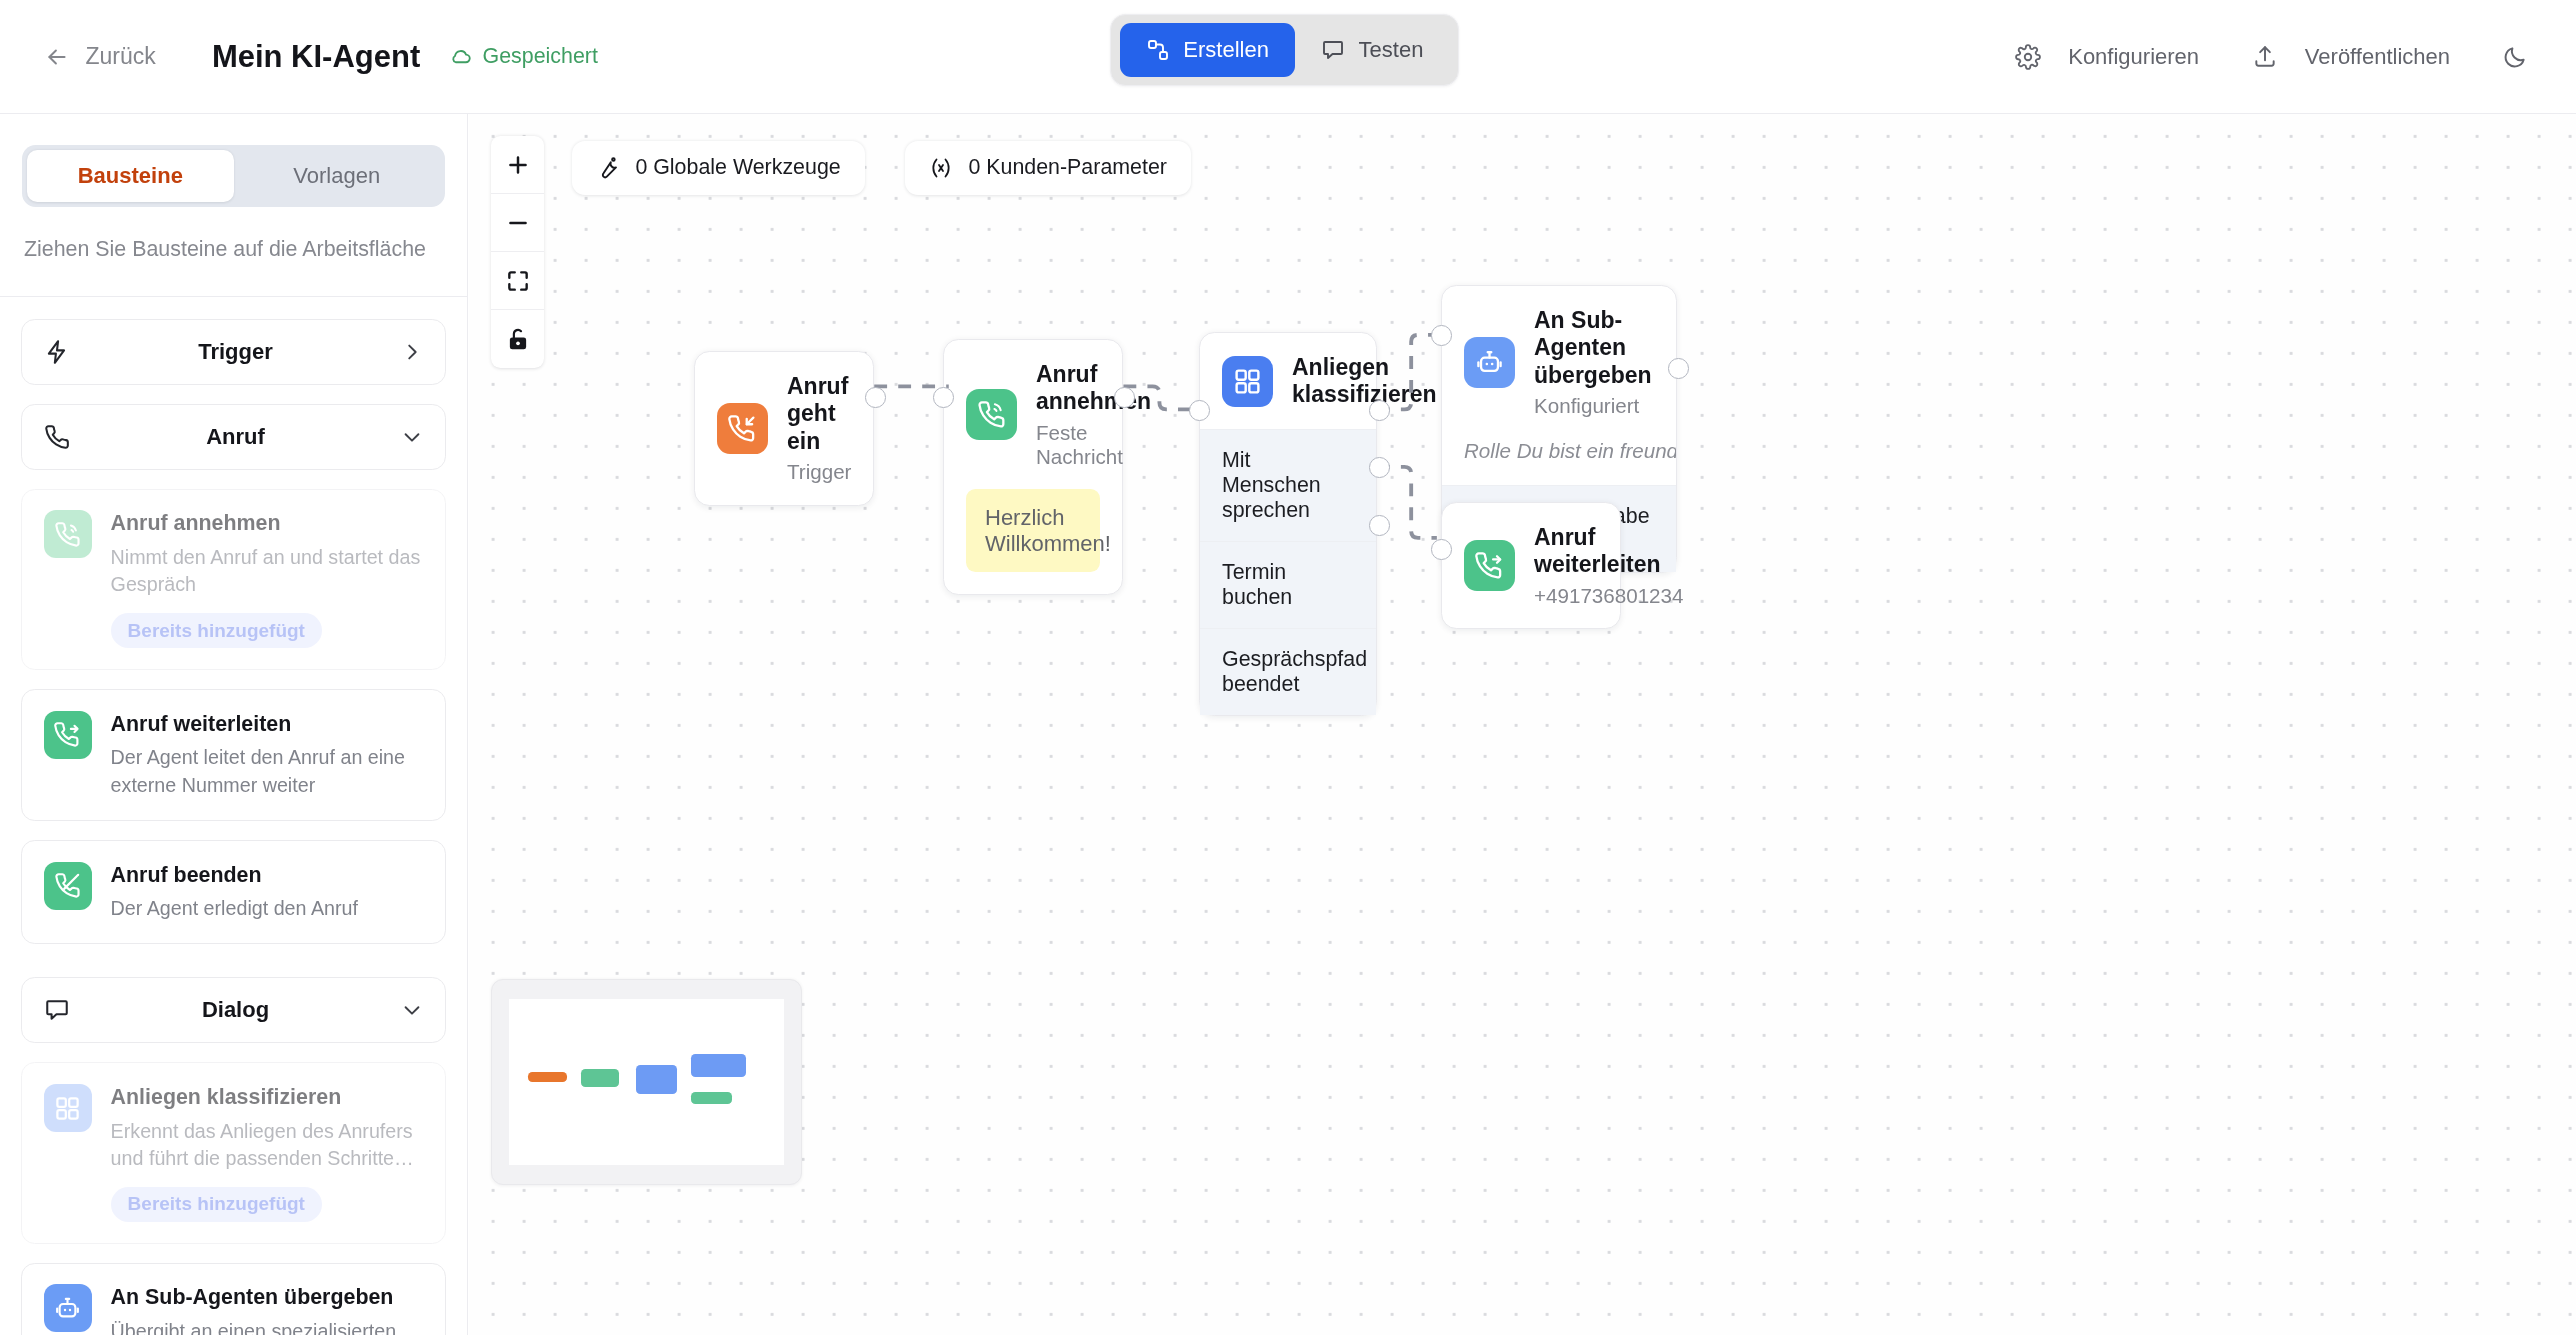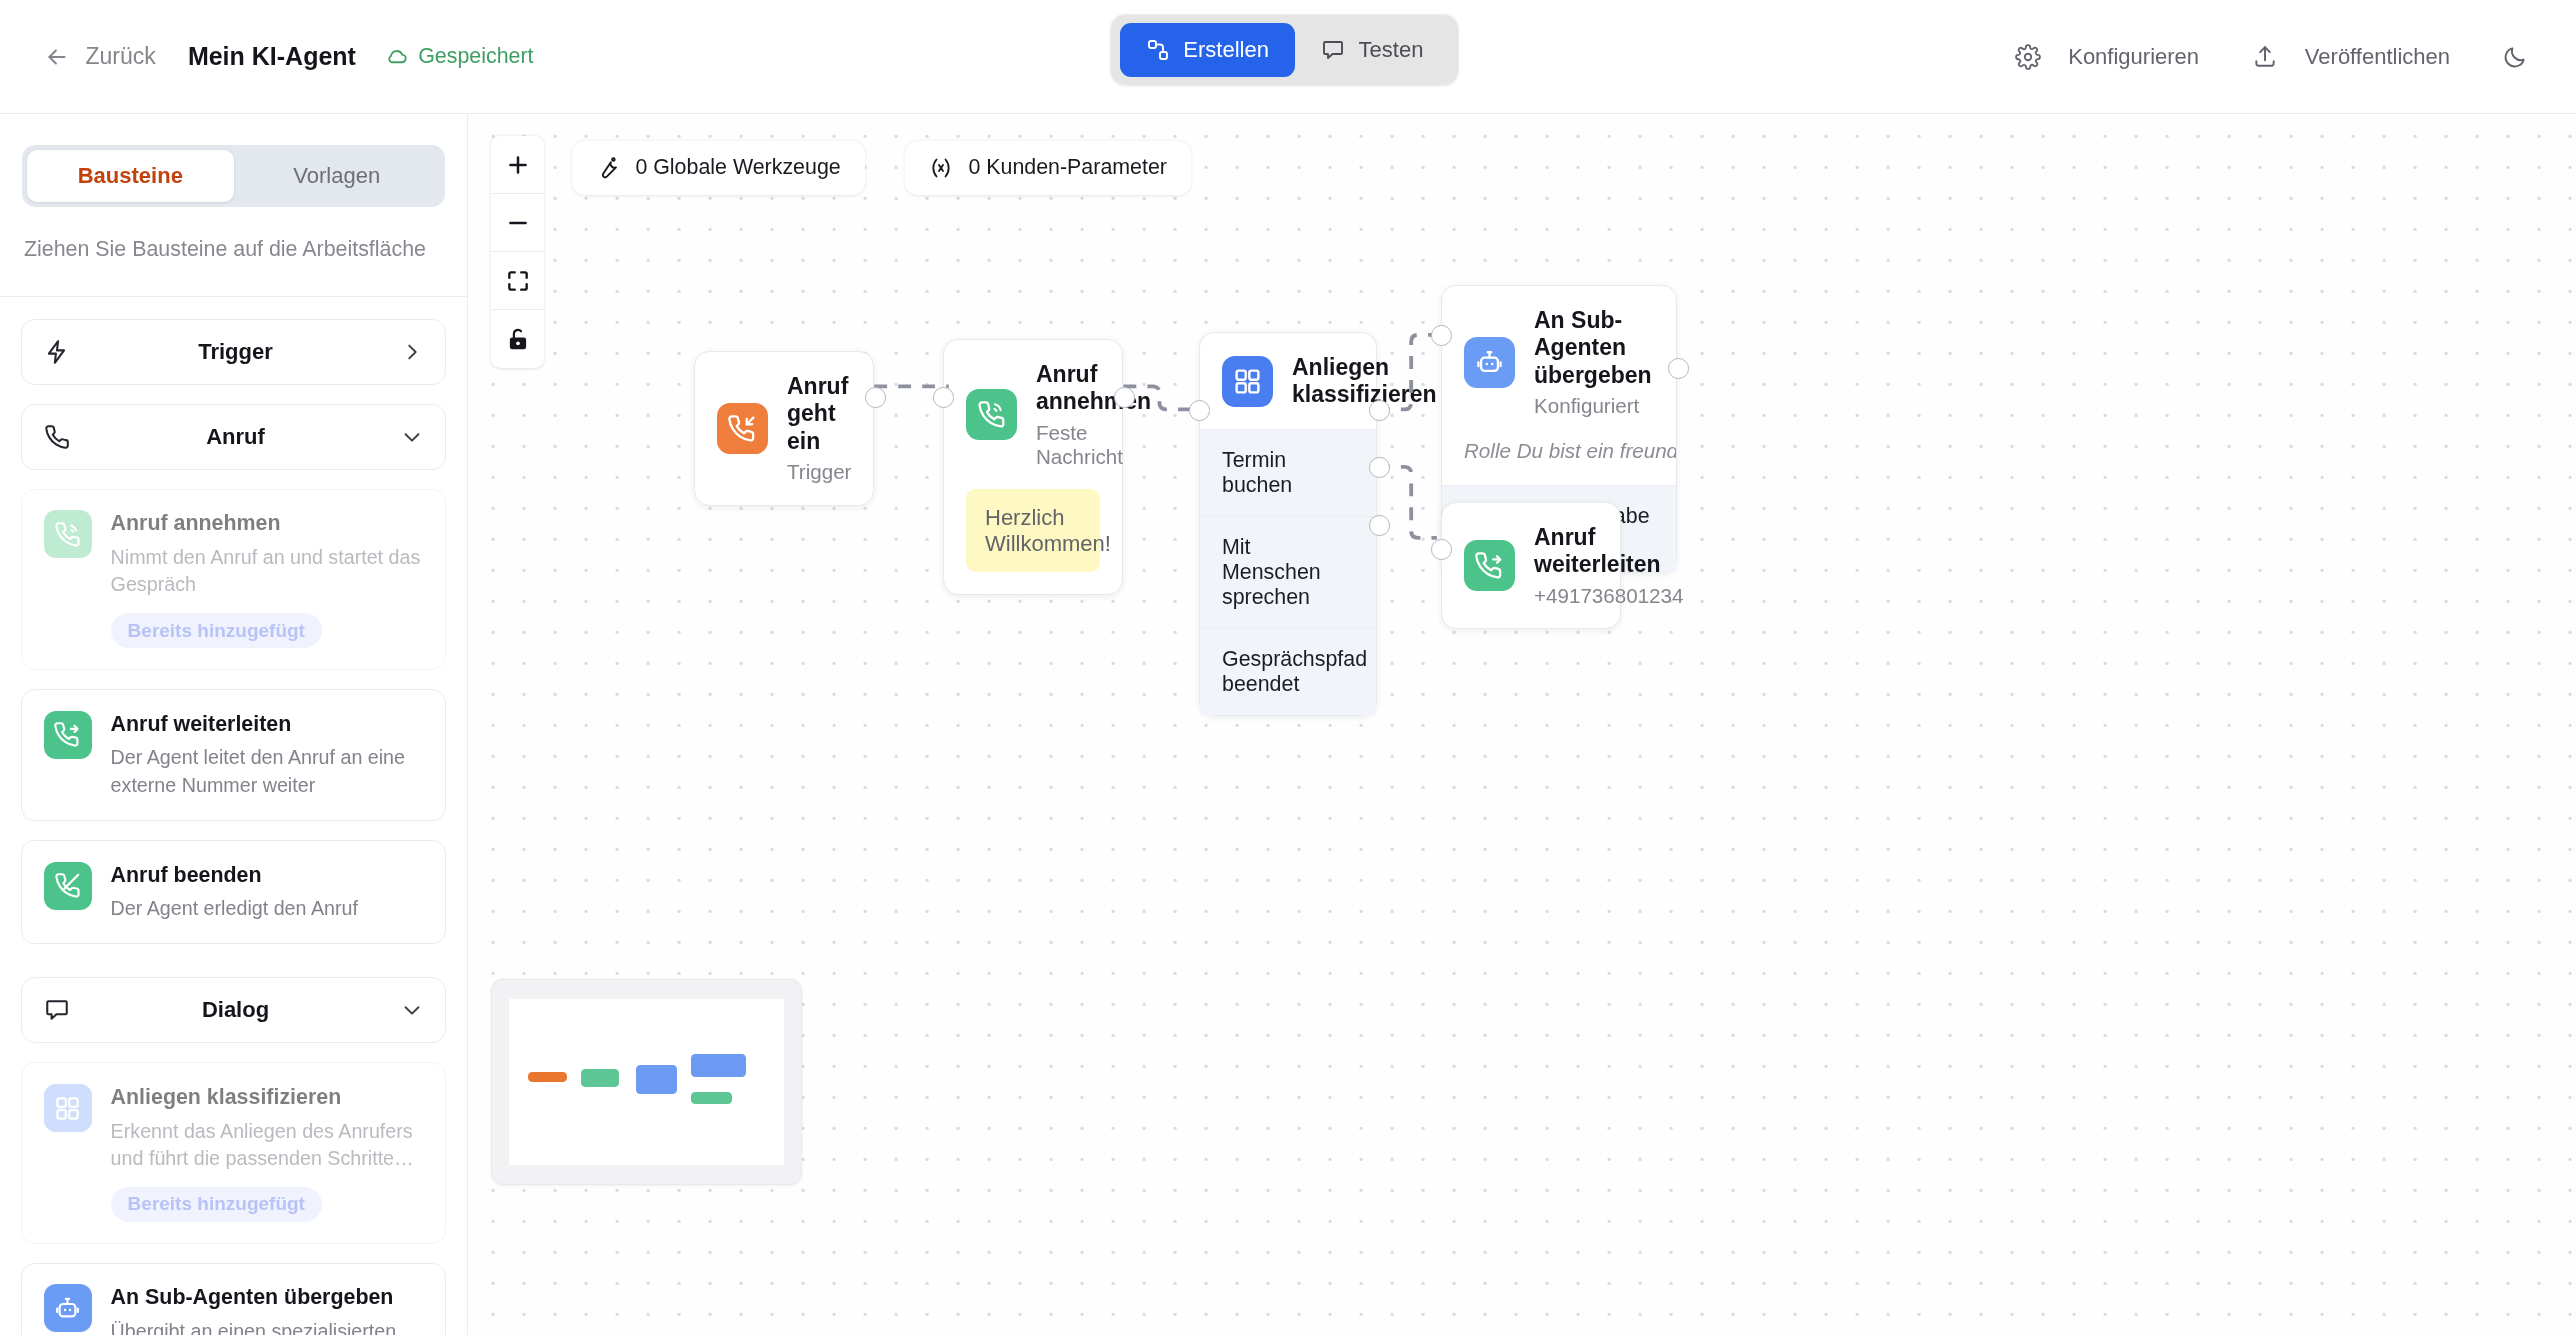--- a/index.html
+++ b/index.html
@@ -20,22 +20,22 @@
     display: flex; align-items: center;
   }
   .hdr-left { display: flex; align-items: center; padding-left: 39px; gap: 0; }
   .back-btn {
     display: flex; align-items: center; gap: 15.4px;
     color: #84868c; font-size: 23px; cursor: pointer;
     padding: 6.9px 5.1px;
   }
   .back-arrow { width: 26px; height: 26px; display: block; }
   .agent-title {
-    font-size: 25px; font-weight: bold; color: #14151a;
-    margin-left: 27px;
+    font-size: 31px; font-weight: bold; color: #14151a;
+    margin-left: 51px;
   }
   .saved-pill {
     display: flex; align-items: center; gap: 10.3px;
     margin-left: 29px; color: #3f9e63; font-size: 21.4px;
   }
   .cloud-ico { width: 23px; height: 23px; display:block; }
 
   .hdr-center {
     position: absolute; left: 1110px; top: 13.7px;
     display: flex; align-items: center; gap: 0;
@@ -520,22 +520,22 @@
       <span class="node-ico" style="background:#4a7ef0;">
         <svg viewBox="0 0 24 24" fill="none" stroke="#ffffff" stroke-width="2" stroke-linecap="round" stroke-linejoin="round">
             <rect x="3" y="3" width="7.5" height="7.5" rx="1.6"></rect>
             <rect x="13.5" y="3" width="7.5" height="7.5" rx="1.6"></rect>
             <rect x="3" y="13.5" width="7.5" height="7.5" rx="1.6"></rect>
             <rect x="13.5" y="13.5" width="7.5" height="7.5" rx="1.6"></rect>
           </svg>
       </span>
       <div class="node-title">Anliegen klassifizieren</div>
     </div>
+    <div class="branch">Mit Menschen sprechen</div>
     <div class="branch">Termin buchen</div>
-    <div class="branch">Mit Menschen sprechen</div>
     <div class="branch">Gesprächspfad beendet</div>
     <div class="port" style="left:-11px; top:67px;"></div>
     <div class="port" style="left:169px; top:67px;"></div>
     <div class="port" style="left:169px; top:124px;"></div>
     <div class="port" style="left:169px; top:182px;"></div>
   </div>
 
   <div class="node" style="left:972px; top:171px; width:236px;">
     <div class="node-hdr">
       <span class="node-ico" style="background:#6b9cf5;">

